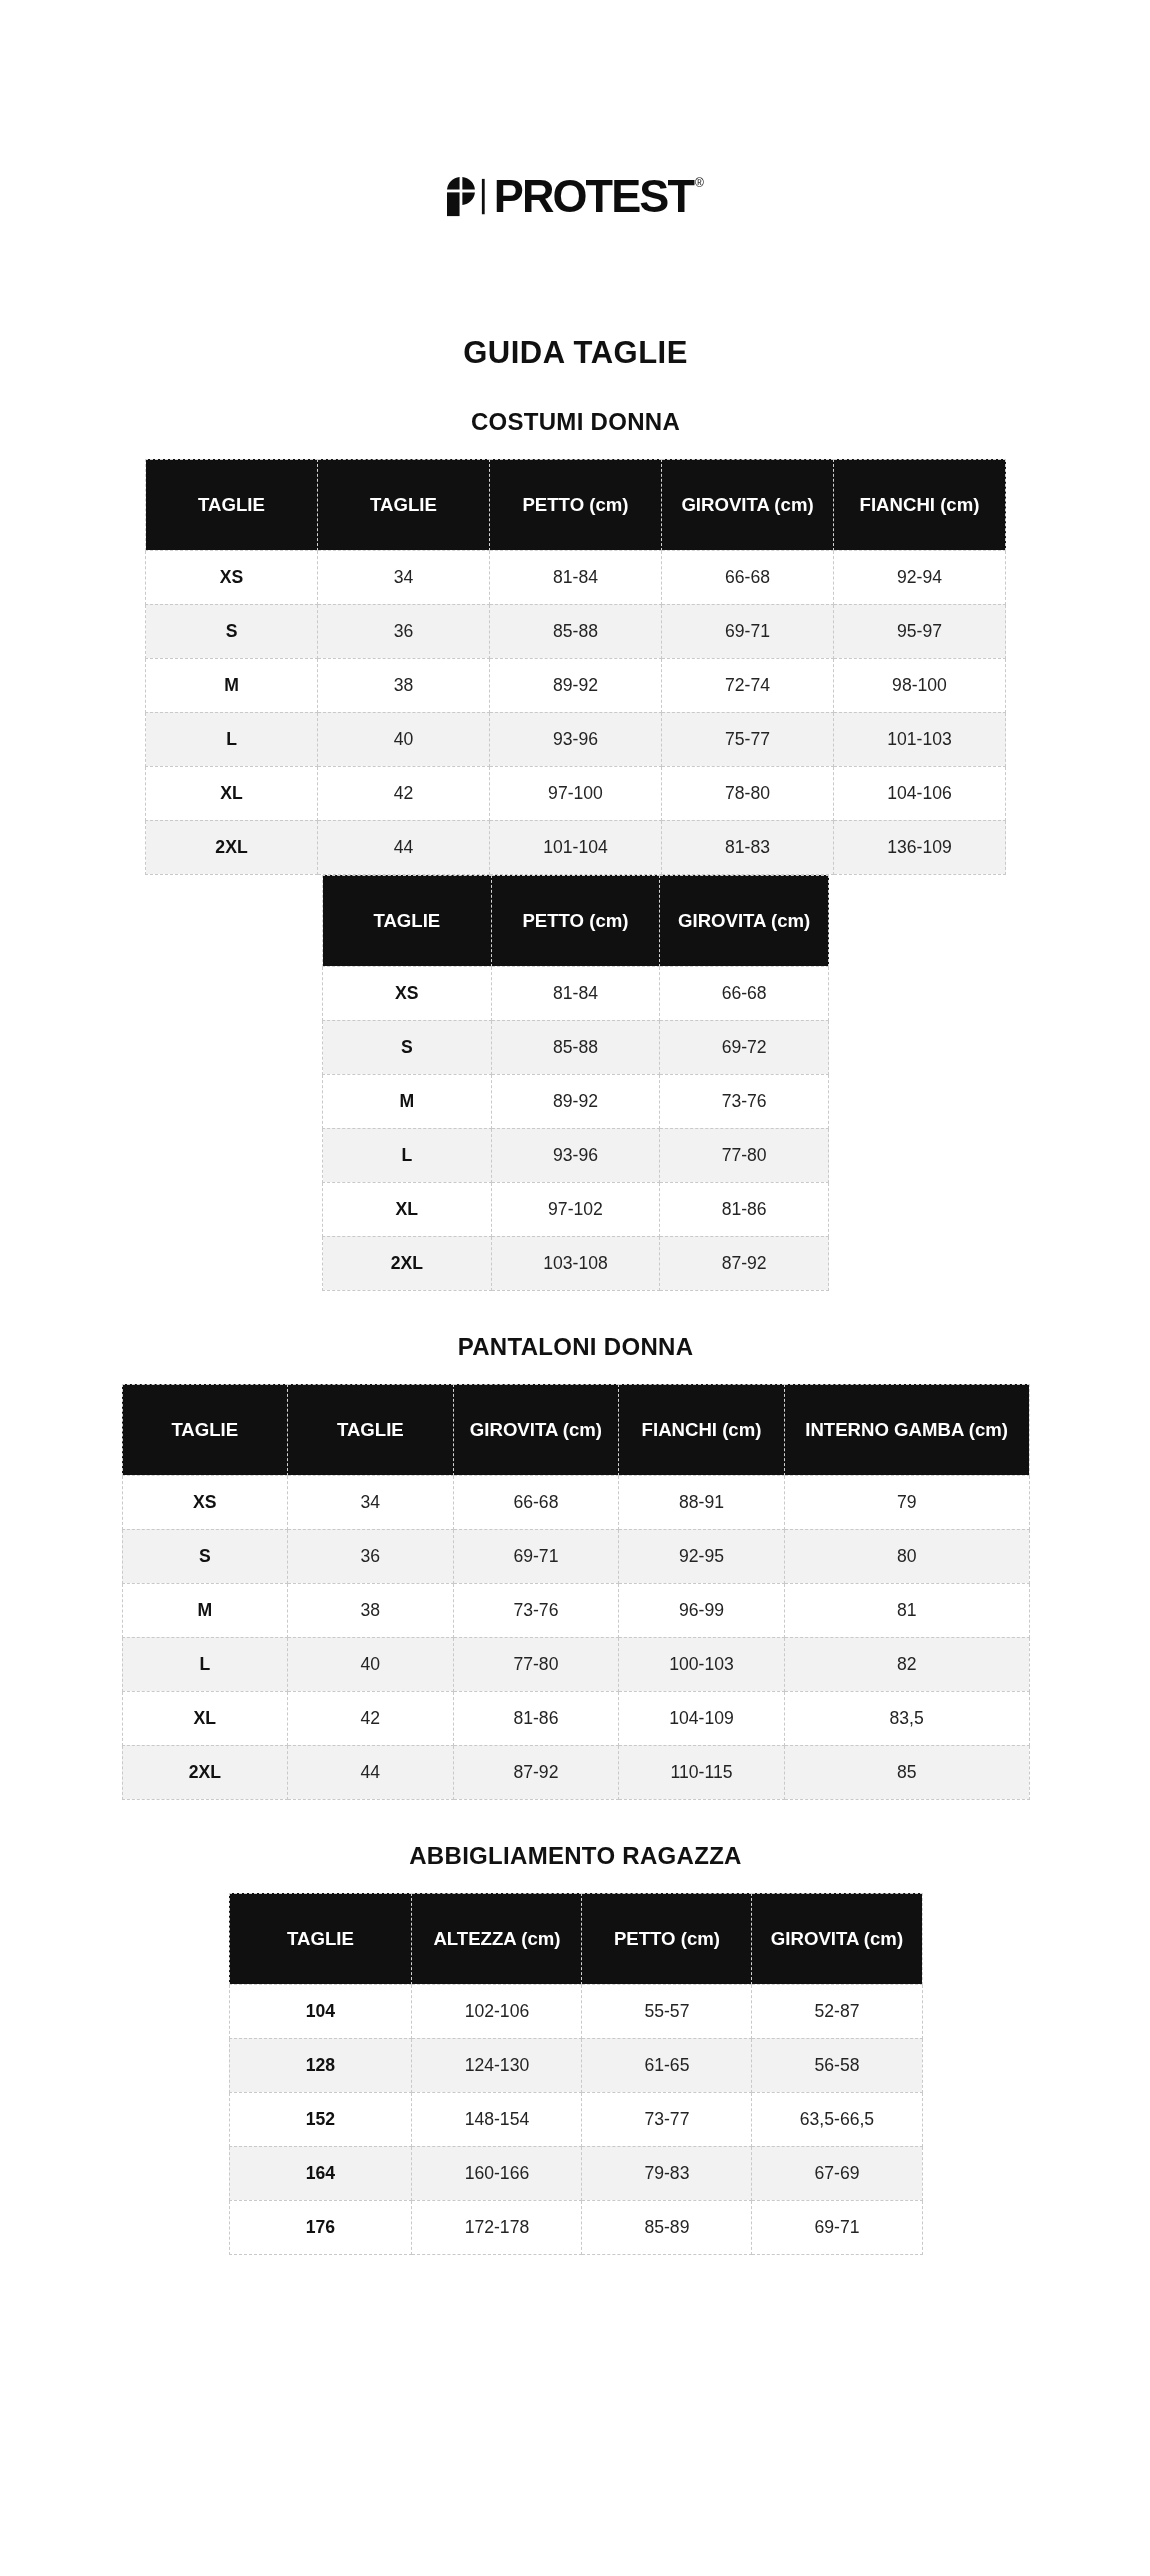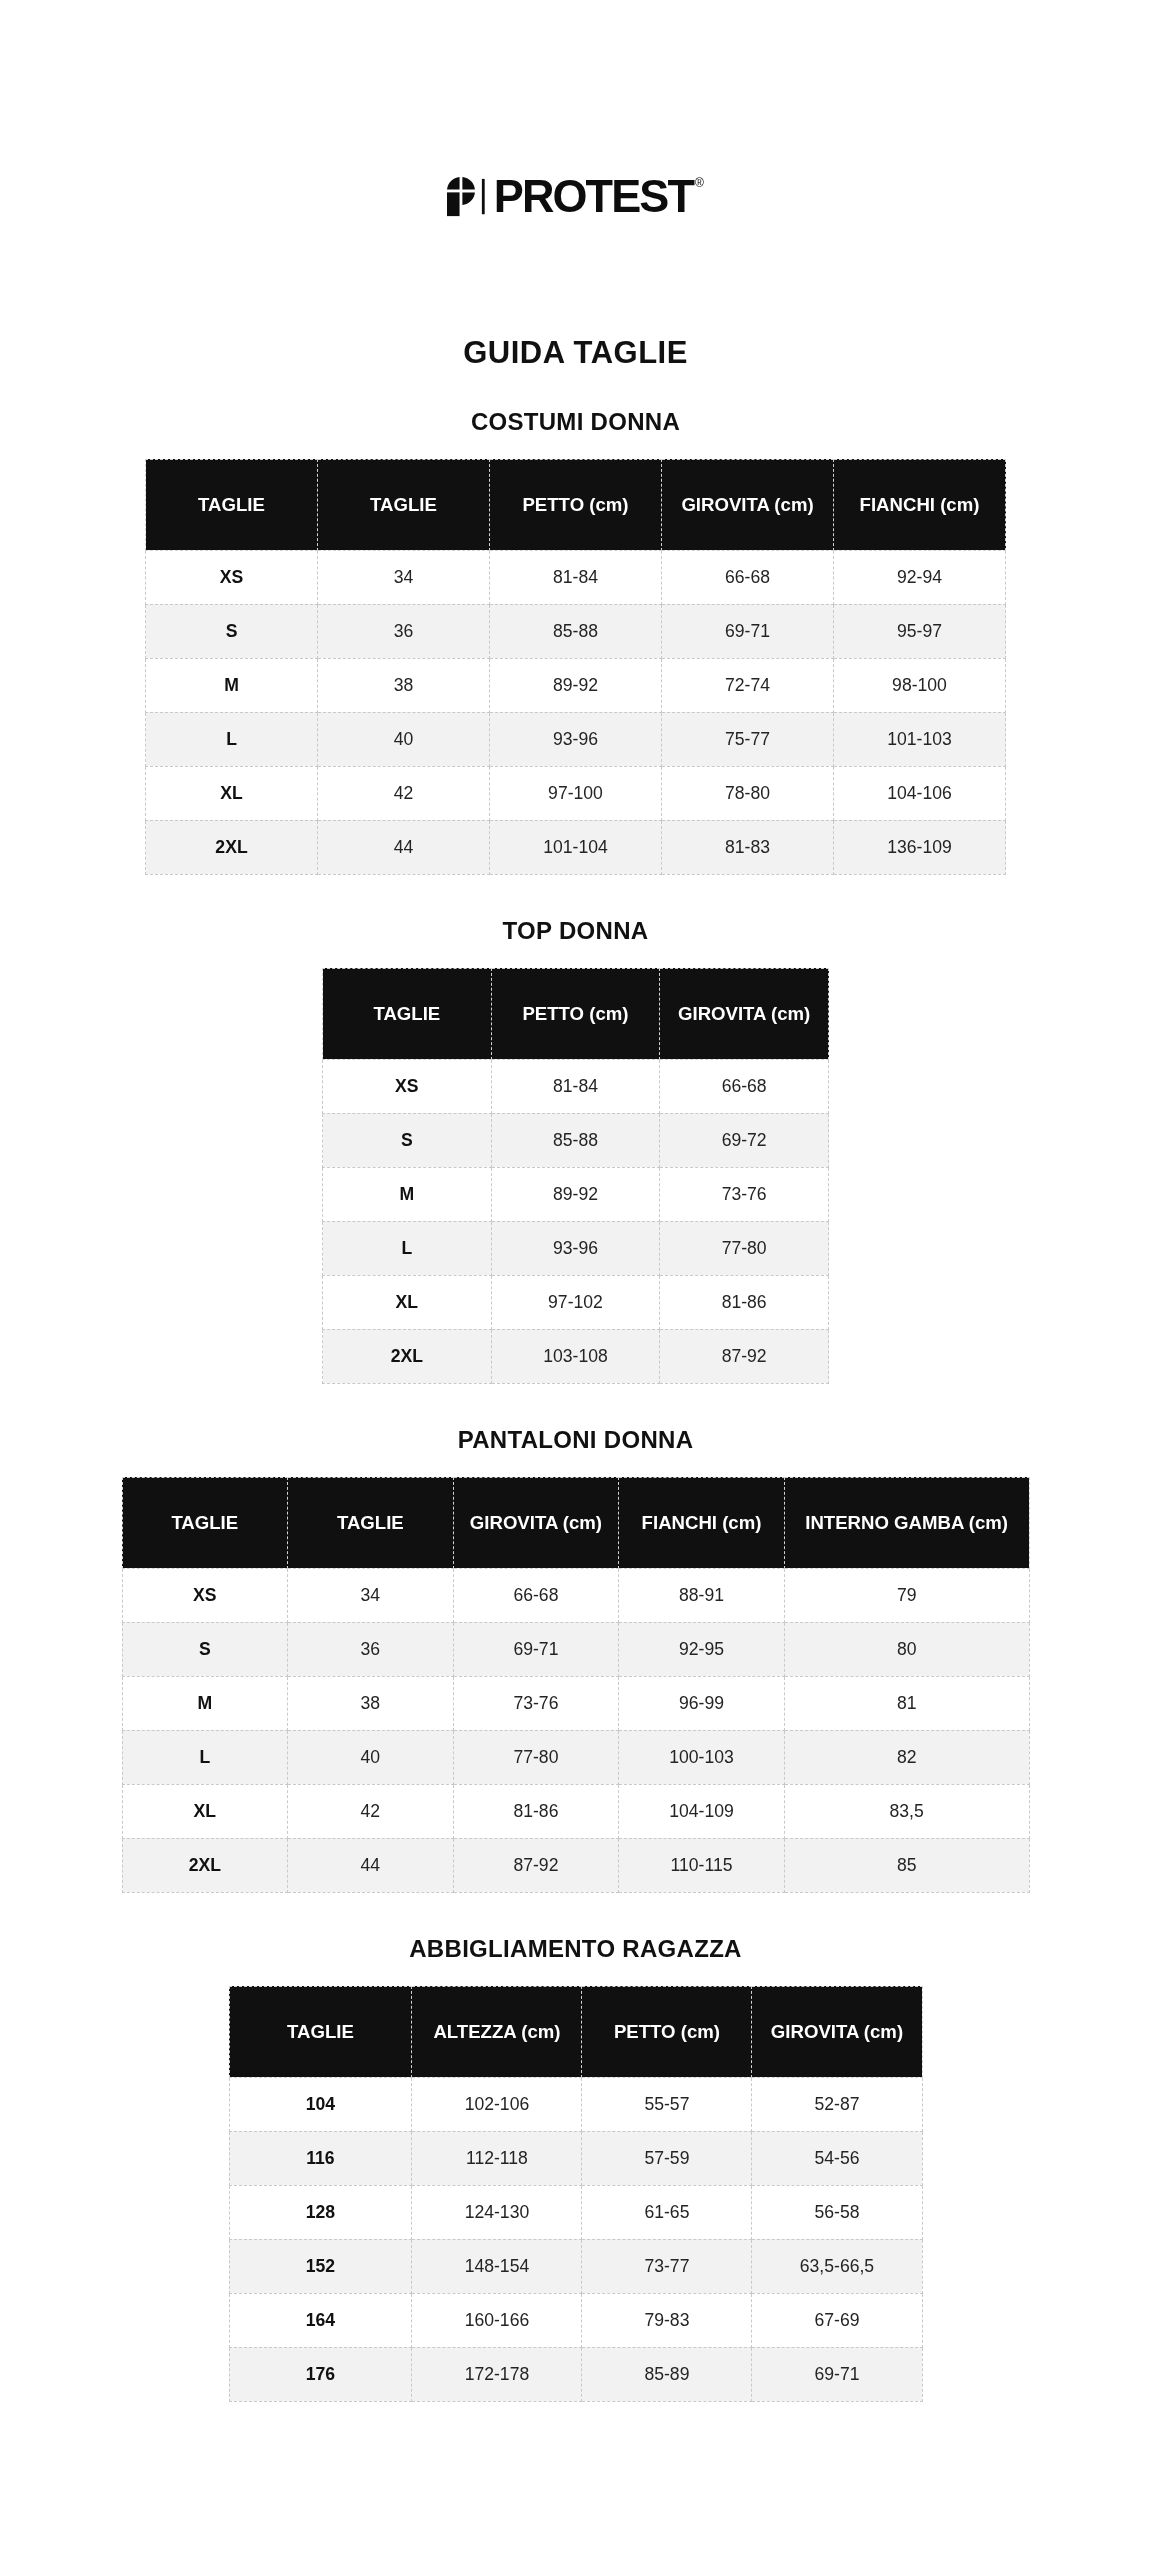--- a/index.html
+++ b/index.html
@@ -173,21 +173,20 @@
             <td>44</td>
             <td>101-104</td>
             <td>81-83</td>
             <td>136-109</td>
           </tr>
         </tbody>
       </table>
   </section>
 
   <section class="table-block">
-    <h2 class="section-title">TOP DONNA</h2>
     <table class="size-table t1">
         <thead>
           <tr>
             <th>TAGLIE</th>
             <th>PETTO (cm)</th>
             <th>GIROVITA (cm)</th>
           </tr>
         </thead>
         <tbody>
           <tr>
@@ -295,26 +294,20 @@
           </tr>
         </thead>
         <tbody>
           <tr>
             <td class="first-col">104</td>
             <td>102-106</td>
             <td>55-57</td>
             <td>52-87</td>
           </tr>
           <tr>
-            <td class="first-col">116</td>
-            <td>112-118</td>
-            <td>57-59</td>
-            <td>54-56</td>
-          </tr>
-          <tr>
             <td class="first-col">128</td>
             <td>124-130</td>
             <td>61-65</td>
             <td>56-58</td>
           </tr>
           <tr>
             <td class="first-col">152</td>
             <td>148-154</td>
             <td>73-77</td>
             <td>63,5-66,5</td>

